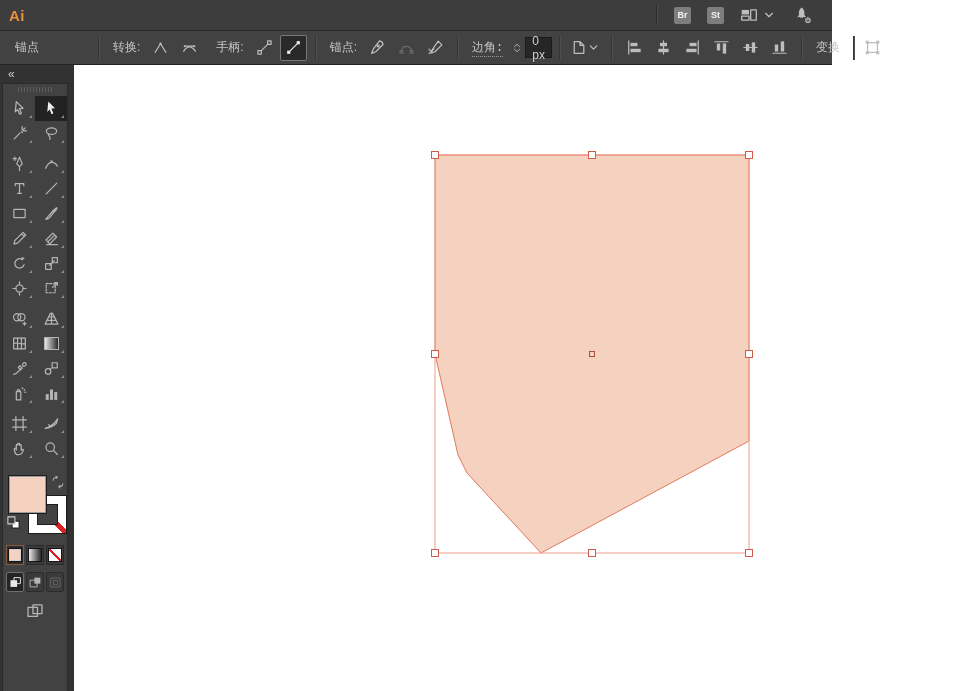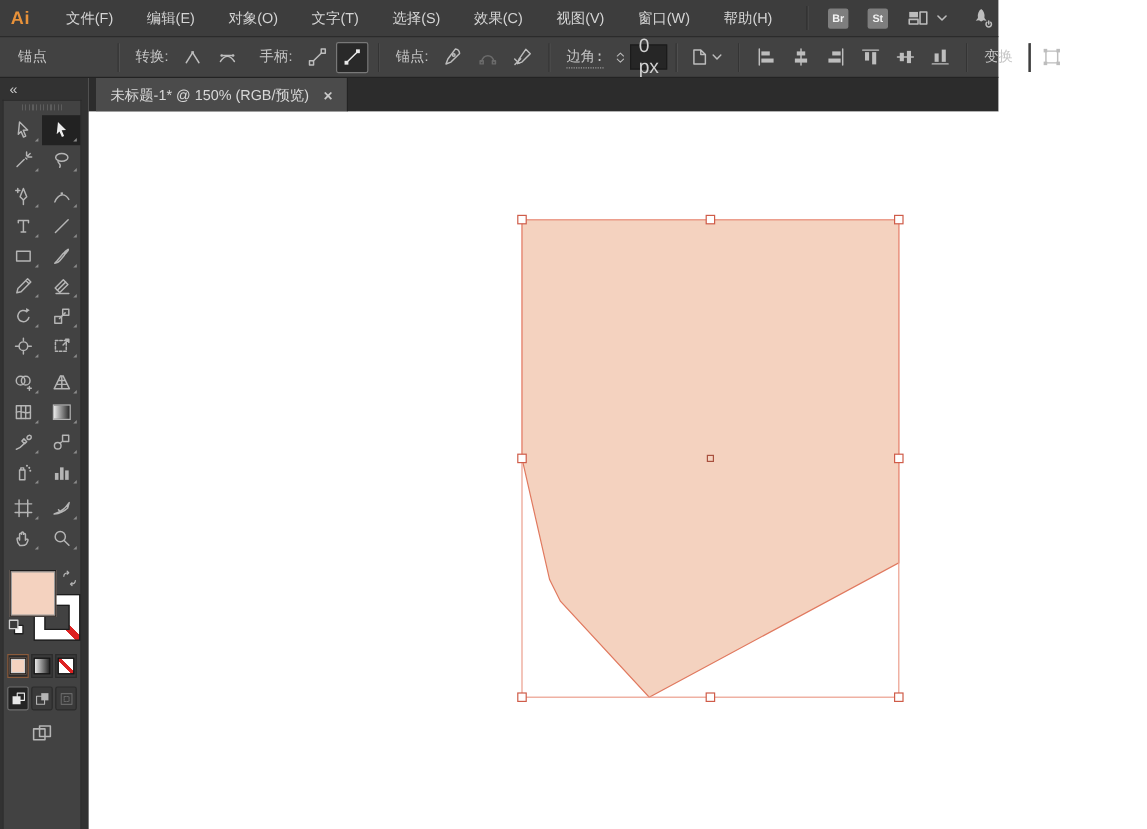--- a/index.html
+++ b/index.html
@@ -7,21 +7,21 @@
        font-family:"Liberation Sans","DejaVu Sans",sans-serif;
        -webkit-font-smoothing:antialiased;}
   .app{width:832px;height:691px;display:flex;flex-direction:column;}
 
   
   .menubar{height:30px;background:#3d3d3d;display:flex;align-items:center;
            color:#d4d4d4;font-size:12px;flex:none;}
   .logo{color:#e8923a;font-weight:bold;font-size:15px;padding:0 16px 0 9px;letter-spacing:.5px;}
   .menus{display:flex;align-items:center;}
   .menu-item{padding:0 14px;cursor:default;white-space:nowrap;}
-  .mb-right{margin-left:auto;display:flex;align-items:center;gap:16px;padding-right:4px;}
+  .mb-right{margin-left:auto;display:flex;align-items:center;gap:16px;padding-right:20px;}
   .mb-sep{width:1px;height:20px;background:#2d2d2d;border-right:1px solid #4c4c4c;}
   .badge{width:17px;height:17px;background:#7e7e7e;color:#f2f2f2;font-size:9px;font-weight:bold;
          display:flex;align-items:center;justify-content:center;border-radius:2px;}
   .mb-icon{display:flex;align-items:center;color:#bdbdbd;}
   .mb-icon .ic{width:18px;height:18px;}
   .ws-group{display:flex;align-items:center;gap:2px;color:#bdbdbd;}
 
   
   .controlbar{height:33px;background:#424242;border-top:1px solid #2b2b2b;
               border-bottom:1px solid #232323;display:flex;align-items:center;
@@ -32,21 +32,21 @@
   .cb-label.link{border-bottom:1px dotted #9a9a9a;cursor:pointer;font-family:Liberation Mono, monospace;}
   .sep{width:1px;height:24px;background:#343434;border-right:1px solid #4f4f4f;margin:0 7px;flex:none;}
   .cb-btn{width:25px;height:24px;display:flex;align-items:center;justify-content:center;
           color:#bdbdbd;border:1px solid transparent;border-radius:2px;margin:0 1px;}
   .cb-btn.active{background:#292929;border-color:#787878;color:#eaeaea;}
   .cb-btn.disabled{color:#6b6b6b;}
   .cb-btn .ic{width:17px;height:17px;}
   .stepper{display:flex;align-items:center;color:#bdbdbd;margin-left:2px;}
   .stepper .ic{width:12px;height:16px;}
   .corner-input{background:#262626;border:1px solid #1b1b1b;color:#d0d0d0;width:48px;height:19px;
-                font-size:16px;padding:0 6px;display:flex;align-items:center;margin-left:2px;}
+                font-size:12px;padding:0 6px;display:flex;align-items:center;margin-left:2px;}
   .spacer6{width:6px;flex:none;}
 
   
   .ic{display:block;}
   .ic path,.ic rect,.ic circle,.ic ellipse{stroke:currentColor;fill:none;
       stroke-width:1.15;stroke-linecap:round;stroke-linejoin:round;}
   .ic .f{fill:currentColor;stroke:none;}
   .grad-box{display:block;width:13px;height:11px;border:1px solid currentColor;
             background:linear-gradient(90deg,#e8e8e8,#2a2a2a);}
 
@@ -107,31 +107,20 @@
   .canvas{flex:1;background:#ffffff;position:relative;min-height:0;}
   svg.art{position:absolute;left:0;top:0;}
 </style>
 </head>
 <body>
 
 <div class="app">
 
   <header class="menubar">
     <div class="logo">Ai</div>
-    <nav class="menus">
-        <span class="menu-item">文件(F)</span>
-        <span class="menu-item">编辑(E)</span>
-        <span class="menu-item">对象(O)</span>
-        <span class="menu-item">文字(T)</span>
-        <span class="menu-item">选择(S)</span>
-        <span class="menu-item">效果(C)</span>
-        <span class="menu-item">视图(V)</span>
-        <span class="menu-item">窗口(W)</span>
-        <span class="menu-item">帮助(H)</span>
-      </nav>
     <div class="mb-right">
       <span class="mb-sep"></span>
       <span class="badge">Br</span>
       <span class="badge">St</span>
       <span class="ws-group">
         <span class="mb-icon">
             <svg class="ic" viewBox="0 0 16 16">
               <rect class="f" x="1.5" y="3.5" width="6.5" height="4"></rect>
               <rect x="1.5" y="9" width="6.5" height="3.5"></rect>
               <rect x="9.5" y="3.5" width="5" height="9"></rect>
@@ -519,26 +508,20 @@
         <div class="screenmode">
             <svg class="ic" viewBox="0 0 16 16">
               <rect x="1.8" y="4.8" width="8.4" height="8"></rect>
               <rect x="6.2" y="2.6" width="8" height="7.8"></rect>
             </svg>
           </div>
       </div>
     </aside>
 
     <div class="docarea">
-      <div class="tabbar">
-        <div class="tab">
-          <span>未标题-1* @ 150% (RGB/预览)</span>
-          <span class="close">×</span>
-        </div>
-      </div>
       <div class="canvas">
         <svg class="art" width="882" height="599">
           <polygon stroke-width="1" points="361,90 675,90 675,376 467,488 393,408 384,390 361,289" fill="#f4d2bf" stroke="#e0795f"></polygon>
           <rect fill="none" stroke-width="1" x="361" y="90" width="314" height="398" stroke="#ec9e8d"></rect>
           <g id="handles">
               <rect x="357.5" y="86.5" width="7" height="7" fill="#ffffff" stroke="#cf5c49"></rect>
               <rect x="514.5" y="86.5" width="7" height="7" fill="#ffffff" stroke="#cf5c49"></rect>
               <rect x="671.5" y="86.5" width="7" height="7" fill="#ffffff" stroke="#cf5c49"></rect>
               <rect x="357.5" y="285.5" width="7" height="7" fill="#ffffff" stroke="#cf5c49"></rect>
               <rect x="671.5" y="285.5" width="7" height="7" fill="#ffffff" stroke="#cf5c49"></rect>

